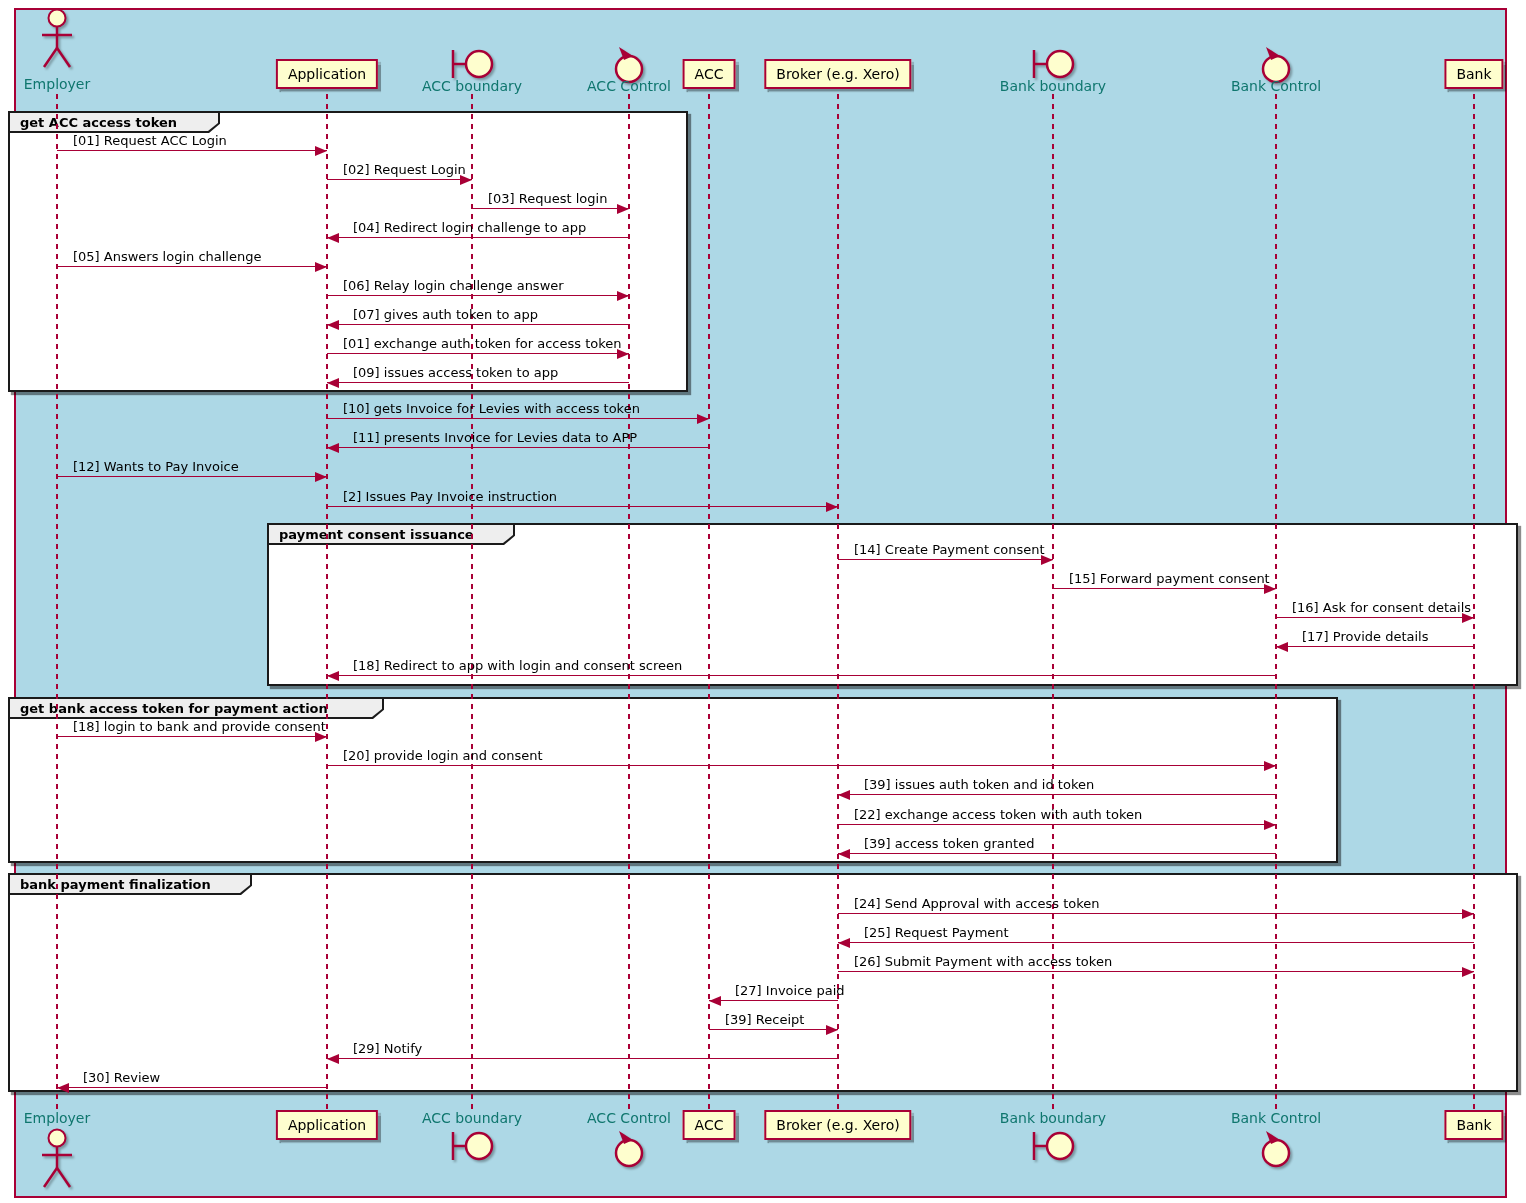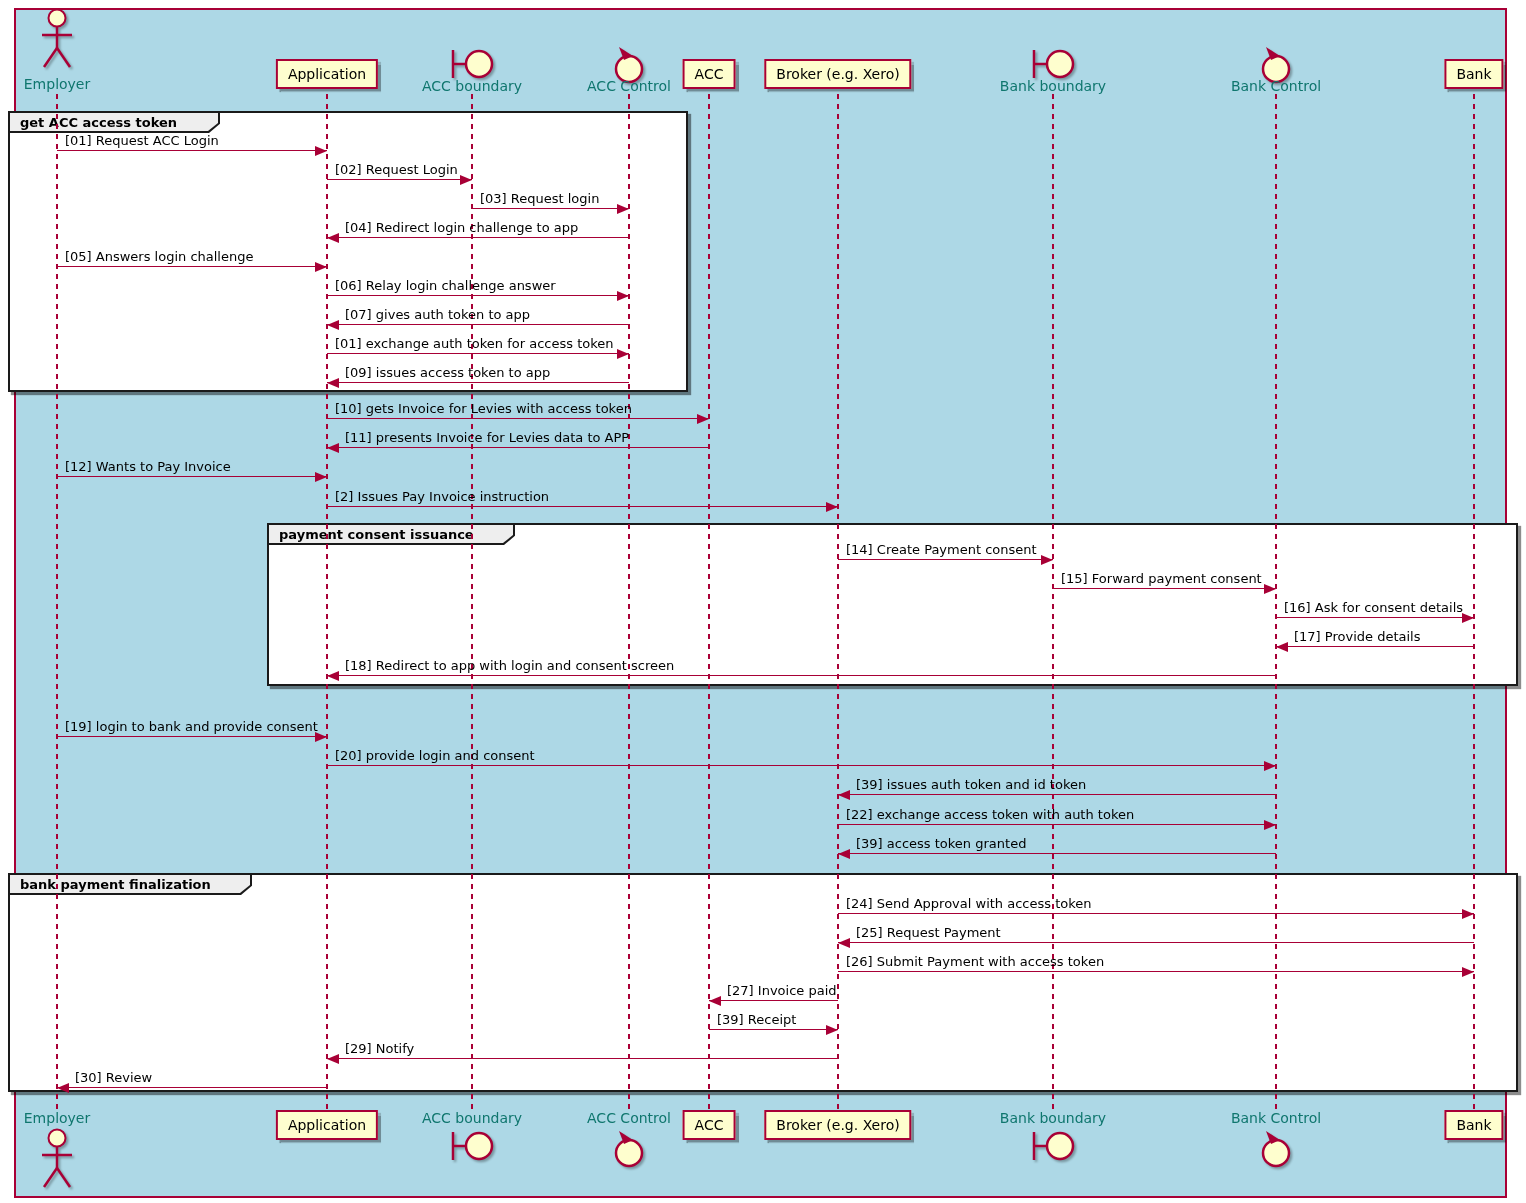--- a/index.html
+++ b/index.html
@@ -15,21 +15,21 @@
   .frame-tab-inner span{padding-right:18px;}
   .lifeline{position:absolute;width:2px;z-index:3;
      background:repeating-linear-gradient(to bottom,#A80036 0 5px,transparent 5px 10px);}
   .pbox{position:absolute;transform:translateX(-50%);background:#FEFECE;border:2px solid #A80036;
      padding:5px 10px;font-size:14px;color:#000;white-space:nowrap;z-index:6;
      box-shadow:3px 3px 1px rgba(0,0,0,0.35);}
   .plabel{position:absolute;transform:translateX(-50%);font-size:14px;color:#0f766e;white-space:nowrap;z-index:6;}
   .picon{position:absolute;z-index:6;line-height:0;}
   .picon svg{filter:drop-shadow(2px 2px 1px rgba(0,0,0,0.3));}
   .msg-line{position:absolute;height:0;border-top:1.5px solid #A80036;z-index:5;}
-  .msg-label{position:absolute;font-size:13px;color:#000;white-space:nowrap;z-index:5;}
+  .msg-label{position:absolute;font-size:13px;color:#000;white-space:nowrap;z-index:5;margin-left:8px;}
   .ah{position:absolute;width:0;height:0;z-index:5;}
   .ah-right{border-top:5px solid transparent;border-bottom:5px solid transparent;border-left:12px solid #A80036;}
   .ah-left{border-top:5px solid transparent;border-bottom:5px solid transparent;border-right:12px solid #A80036;}
 </style>
 </head>
 <body>
 
 <div id="canvas">
   <div class="bg"></div>
 
@@ -42,20 +42,27 @@
   </div>
 
   <div class="frame" style="left:267px;top:523px;width:1247px;height:159px;">
     <div class="frame-tab" style="width:248px;">
       <div class="frame-tab-inner">
           <span>payment consent issuance</span>
         </div>
     </div>
   </div>
 
+  <div class="frame" style="left:8px;top:697px;width:1326px;height:162px;">
+    <div class="frame-tab" style="width:376px;">
+      <div class="frame-tab-inner">
+          <span>get bank access token for payment action</span>
+        </div>
+    </div>
+  </div>
 
   <div class="frame" style="left:8px;top:873px;width:1506px;height:215px;">
     <div class="frame-tab" style="width:244px;">
       <div class="frame-tab-inner">
           <span>bank payment finalization</span>
         </div>
     </div>
   </div>
 <div class="lifeline" style="left: 56px; top: 94px; height: 1016px;"></div>
     <div class="picon" style="left: 39px; top: 8px;"><svg width="36" height="62" viewBox="0 0 36 62">
@@ -183,21 +190,21 @@
     <div class="ah ah-right" style="left: 1462px; top: 612.5px;"></div>
     <div class="msg-label" style="left: 1284px; top: 600px;">[16] Ask for consent details</div>
     <div class="msg-line" style="left: 1276px; top: 646px; width: 198px;"></div>
     <div class="ah ah-left" style="left: 1276px; top: 641.5px;"></div>
     <div class="msg-label" style="left: 1294px; top: 629px;">[17] Provide details</div>
     <div class="msg-line" style="left: 327px; top: 675px; width: 949px;"></div>
     <div class="ah ah-left" style="left: 327px; top: 670.5px;"></div>
     <div class="msg-label" style="left: 345px; top: 658px;">[18] Redirect to app with login and consent screen</div>
     <div class="msg-line" style="left: 57px; top: 736px; width: 270px;"></div>
     <div class="ah ah-right" style="left: 315px; top: 731.5px;"></div>
-    <div class="msg-label" style="left: 65px; top: 719px;">[19] login to bank and provide consent</div>
+    <div class="msg-label" style="left: 65px; top: 719px;">[18] login to bank and provide consent</div>
     <div class="msg-line" style="left: 327px; top: 765px; width: 949px;"></div>
     <div class="ah ah-right" style="left: 1264px; top: 760.5px;"></div>
     <div class="msg-label" style="left: 335px; top: 748px;">[20] provide login and consent</div>
     <div class="msg-line" style="left: 838px; top: 794px; width: 438px;"></div>
     <div class="ah ah-left" style="left: 838px; top: 789.5px;"></div>
     <div class="msg-label" style="left: 856px; top: 777px;">[39] issues auth token and id token</div>
     <div class="msg-line" style="left: 838px; top: 824px; width: 438px;"></div>
     <div class="ah ah-right" style="left: 1264px; top: 819.5px;"></div>
     <div class="msg-label" style="left: 846px; top: 807px;">[22] exchange access token with auth token</div>
     <div class="msg-line" style="left: 838px; top: 853px; width: 438px;"></div>

